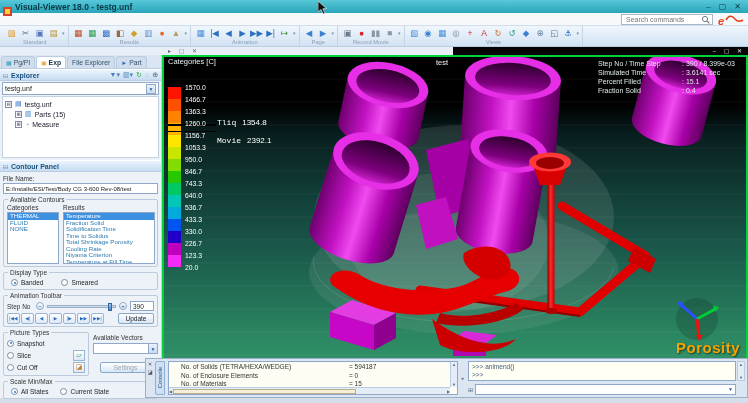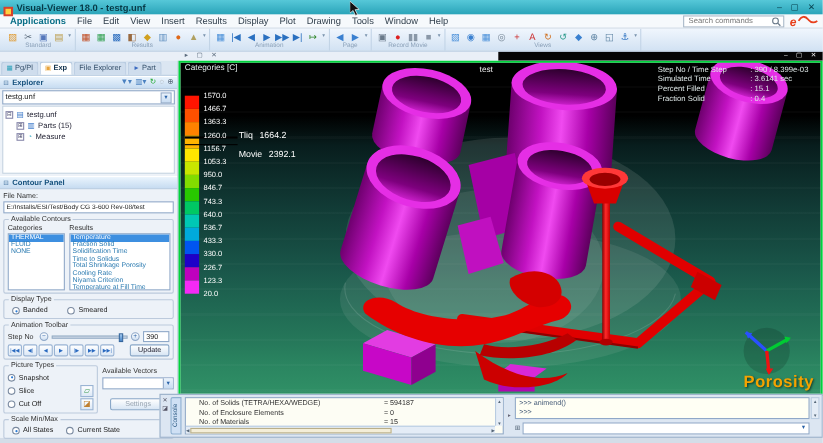--- a/index.html
+++ b/index.html
@@ -116,21 +116,21 @@
       #1a574a 63%,#1f6752 73%,#257659 83%,#2b8661 92%,#309066 100%);z-index:5;overflow:hidden;}
   .vp-bands{position:absolute;inset:0;background:repeating-linear-gradient(180deg,transparent 0 21px,rgba(255,255,255,.025) 21px 23px);pointer-events:none;}
   .plot-title{position:absolute;left:4px;top:0;font-size:7.5px;color:#e6eeee;}
   .view-name{position:absolute;left:272px;top:1px;font-size:7.5px;color:#eee;}
   .legend{position:absolute;left:4px;top:30px;}
   .legend-bar{position:absolute;left:0;top:0;width:13px;}
   .legend-seg{width:13px;height:12px;}
   .legend-tick{position:absolute;left:17px;font-size:6.8px;color:#fff;white-space:nowrap;}
   .tmark{position:absolute;left:0;width:48px;height:1.5px;background:#000;}
   .tlabel{position:absolute;left:49px;font-size:8px;color:#fff;white-space:nowrap;}
-  .tlabel b{font-weight:normal;margin-right:6px;}
+  .tlabel b{font-weight:normal;margin-right:6px;font-family:Liberation Mono, monospace;}
   .status-overlay{position:absolute;left:434px;top:2px;font-size:7px;color:#dfe8e8;line-height:9px;}
   .st-row{display:flex;}
   .st-name{width:84px;}
   .model-svg{position:absolute;inset:0;width:582px;height:301px;}
   .triad{position:absolute;right:22px;bottom:16px;}
   .brand{position:absolute;right:6px;bottom:2px;font-size:15px;font-weight:bold;color:#f5a300;
     letter-spacing:.5px;text-shadow:1px 1px 2px rgba(0,0,0,.6);}
 
   
   .console{position:absolute;left:145px;top:358px;width:603px;height:40px;background:#dce6f2;
@@ -176,34 +176,20 @@
   </span>
   <span class="title">Visual-Viewer 18.0 - testg.unf</span>
   <span class="win-btns" id="win-btns">
       <span class="win-btn">–</span>
       <span class="win-btn">▢</span>
       <span class="win-btn">✕</span>
     </span>
 </div>
 
 <div class="menubar">
-  <div class="menus" id="menus" style="display:flex;">
-      <span class="menu-item accent">Applications</span>
-      <span class="menu-item">File</span>
-      <span class="menu-item">Edit</span>
-      <span class="menu-item">View</span>
-      <span class="menu-item">Insert</span>
-      <span class="menu-item">Results</span>
-      <span class="menu-item">Display</span>
-      <span class="menu-item">Plot</span>
-      <span class="menu-item">Drawing</span>
-      <span class="menu-item">Tools</span>
-      <span class="menu-item">Window</span>
-      <span class="menu-item">Help</span>
-    </div>
   <div class="searchbox">
     <input placeholder="Search commands" style="">
     <svg width="9" height="9">
         <circle cx="4" cy="4" r="2.6" fill="none" stroke="#6a7a8a" stroke-width="1"></circle>
         <line x1="6" y1="6" x2="8.4" y2="8.4" stroke="#6a7a8a" stroke-width="1.2"></line>
       </svg>
   </div>
   <div class="esi-logo">
     <svg width="26" height="12">
         <text x="0" y="10" font-size="11" font-weight="bold" font-style="italic" fill="#e8401c" font-family="Liberation Sans,sans-serif">e</text>
@@ -583,21 +569,21 @@
         <div class="legend-seg" style="background: rgb(0, 200, 180);"></div>
         <div class="legend-seg" style="background: rgb(0, 170, 220);"></div>
         <div class="legend-seg" style="background: rgb(0, 85, 240);"></div>
         <div class="legend-seg" style="background: rgb(30, 0, 200);"></div>
         <div class="legend-seg" style="background: rgb(190, 0, 190);"></div>
         <div class="legend-seg" style="background: rgb(245, 42, 245);"></div>
       </div>
     <div class="tmark" style="top:37px;"></div>
     <div class="tmark" style="top:43.5px;"></div>
     <div class="tlabel" style="top:31px;">
-      <b>Tliq</b><span>1664.2</span></div>
+      <b>Tliq</b><span>1354.8</span></div>
     <div class="tlabel" style="top:49px;">
       <b>Movie</b><span>2392.1</span></div>
   <span class="legend-tick" style="top: -3.5px;">1570.0</span>
       <span class="legend-tick" style="top: 8.5px;">1466.7</span>
       <span class="legend-tick" style="top: 20.5px;">1363.3</span>
       <span class="legend-tick" style="top: 32.5px;">1260.0</span>
       <span class="legend-tick" style="top: 44.5px;">1156.7</span>
       <span class="legend-tick" style="top: 56.5px;">1053.3</span>
       <span class="legend-tick" style="top: 68.5px;">950.0</span>
       <span class="legend-tick" style="top: 80.5px;">846.7</span>

